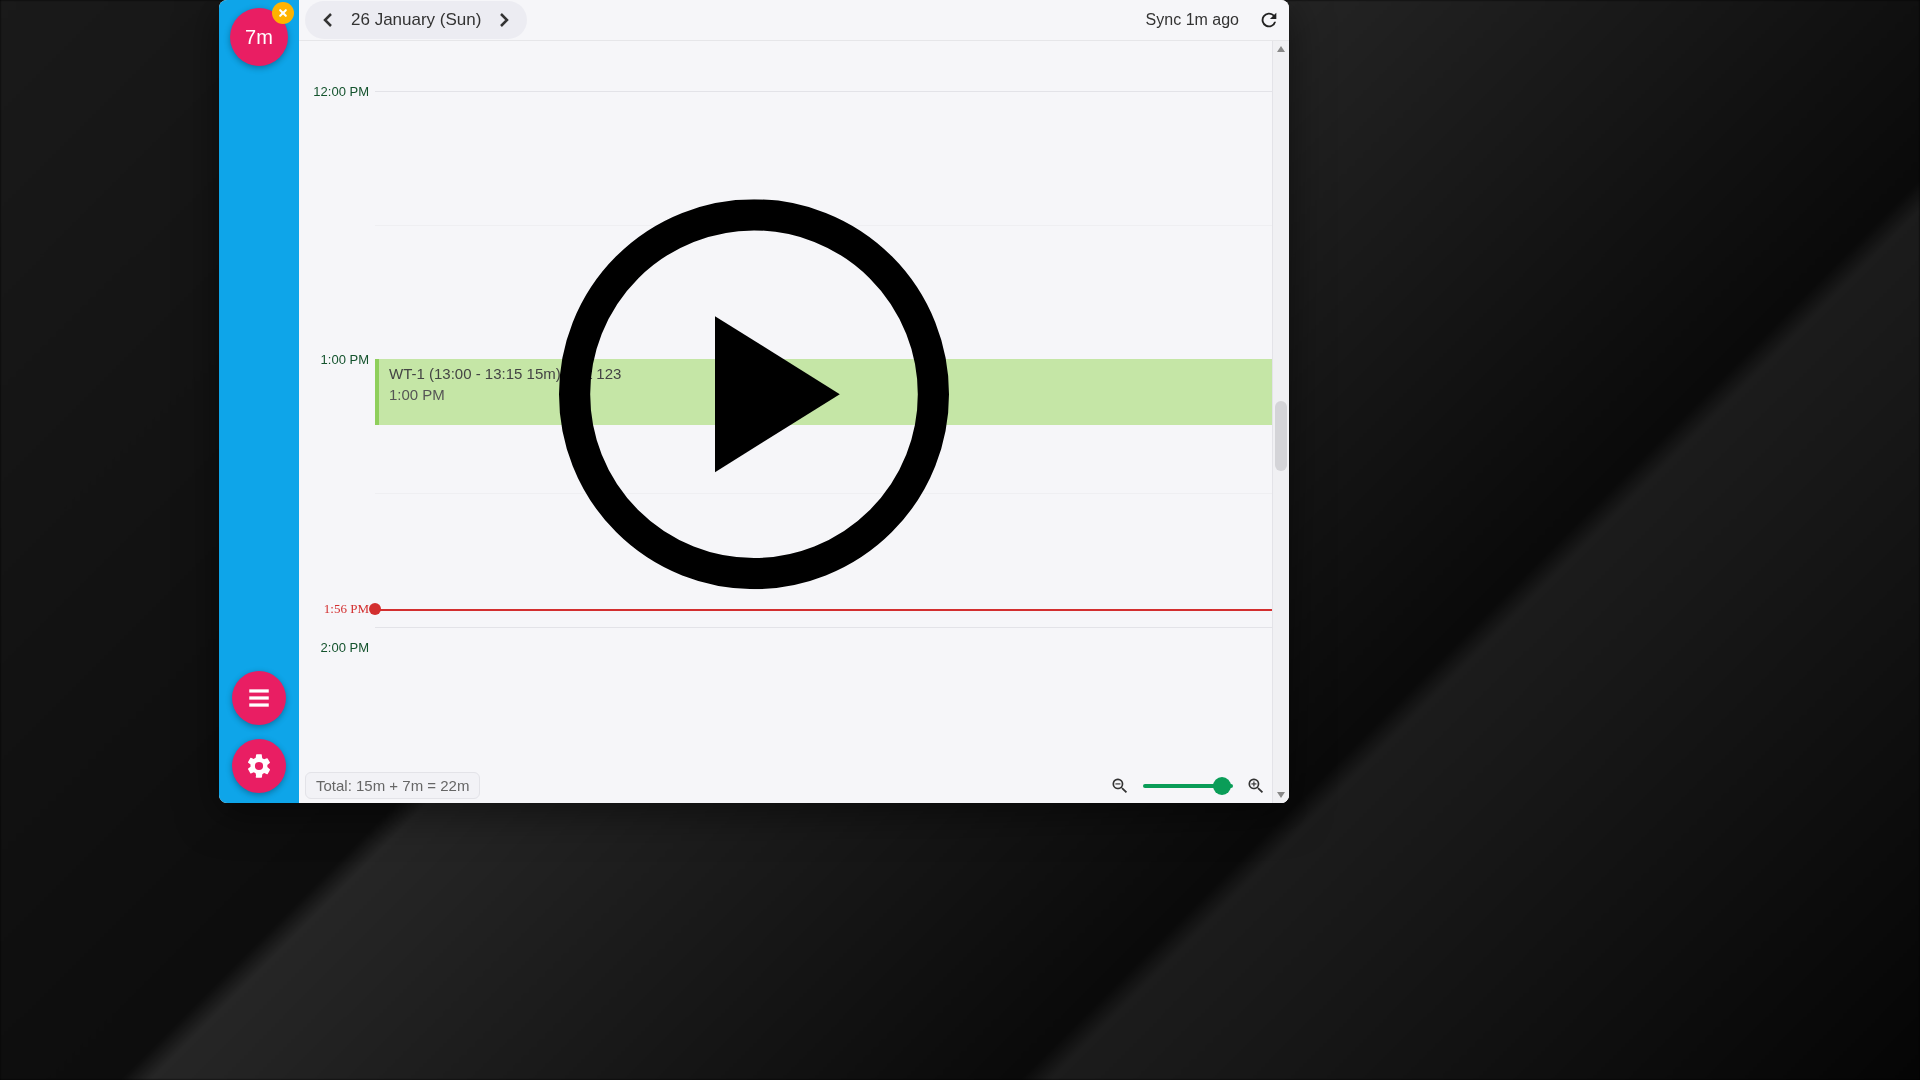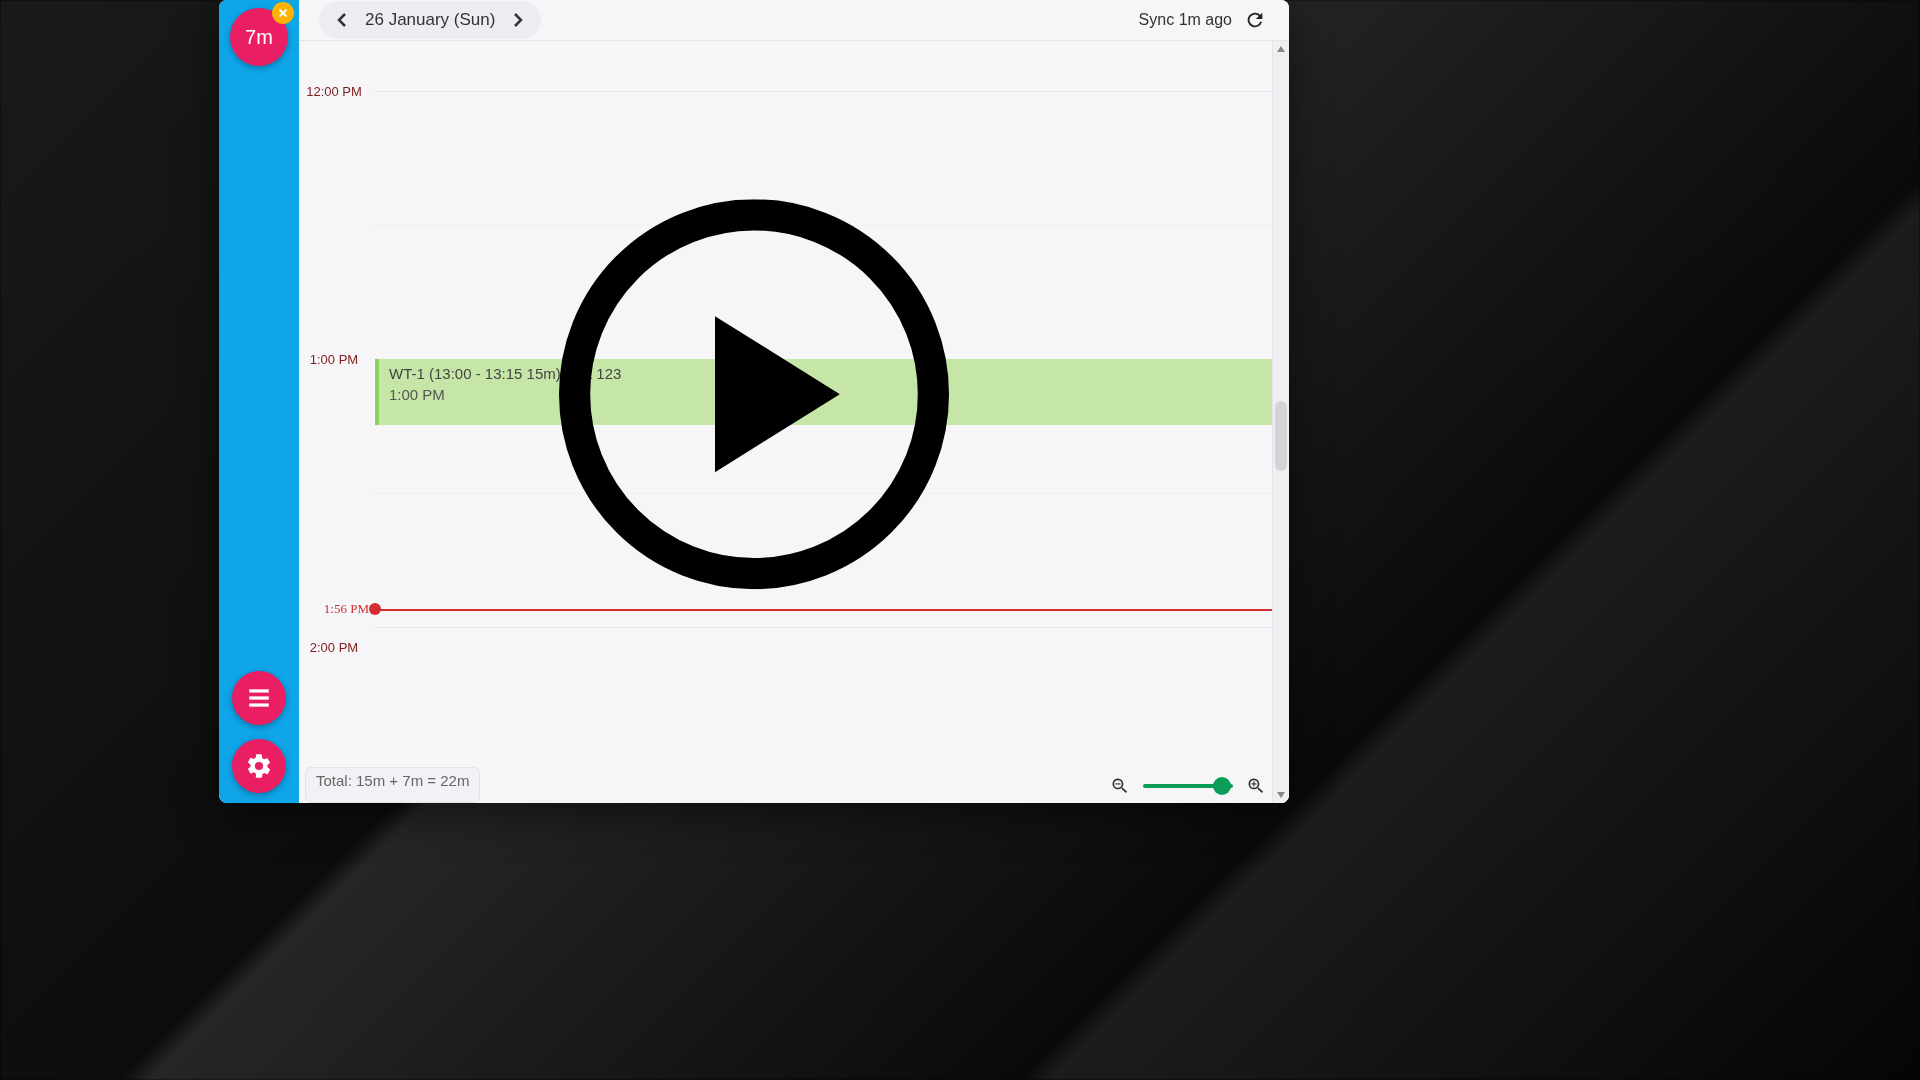--- a/index.html
+++ b/index.html
@@ -145,22 +145,22 @@
     flex-direction: column;
     min-width: 0;
     position: relative;
     background: #f6f6f9;
   }
 
   .topbar {
     height: 40px;
     display: flex;
     align-items: center;
-    padding: 0 20px;
-    gap: 3px;
+    padding: 0 6px;
+    gap: 10px;
     border-bottom: 1px solid #e6e6e9;
   }
   .date-pill {
     display: flex;
     align-items: center;
     gap: 14px;
     background: #ececf2;
     border-radius: 20px;
     padding: 4px 14px;
     height: 30px;
@@ -218,23 +218,23 @@
     position: absolute;
     left: 76px;
     right: 0;
     height: 0;
     border-top: 1px solid #efeff2;
   }
   .hour-label {
     position: absolute;
     right: 6px;
     width: 70px;
-    text-align: center;
+    text-align: right;
     font-size: 13px;
-    color: #7f1d1d;
+    color: #14532d;
     transform: translateY(-50%);
   }
 
   .event-block {
     position: absolute;
     left: 76px;
     right: 0;
     background: #c5e6a6;
     border-left: 4px solid #8fcf5c;
     padding: 6px 10px;
@@ -299,20 +299,21 @@
     border-radius: 6px;
   }
 
   .footer {
     position: absolute;
     left: 0;
     right: 0;
     bottom: 0;
     height: 36px;
     display: flex;
+    align-items: center;
     pointer-events: none;
   }
   .total-pill {
     pointer-events: auto;
     background: #f2f2f6;
     border: 1px solid #e3e3e8;
     border-radius: 6px;
     padding: 4px 10px;
     margin-left: 6px;
     font-size: 15px;

